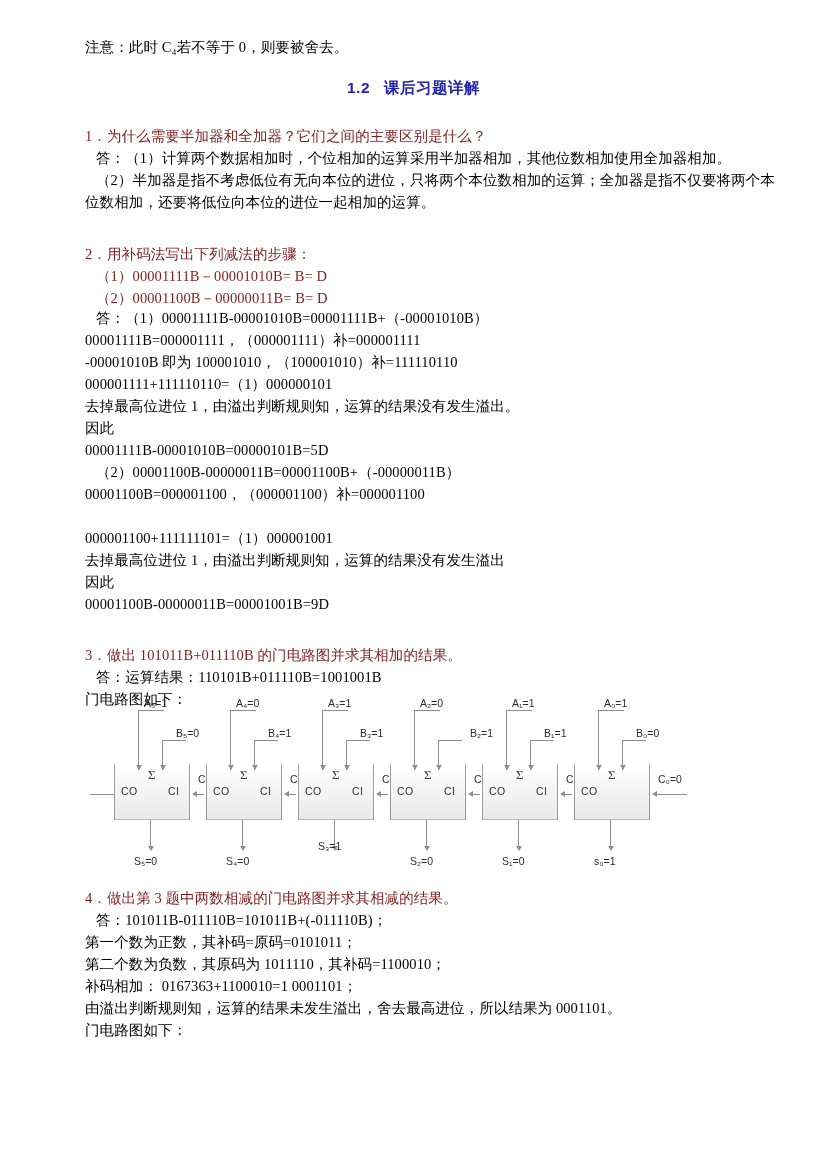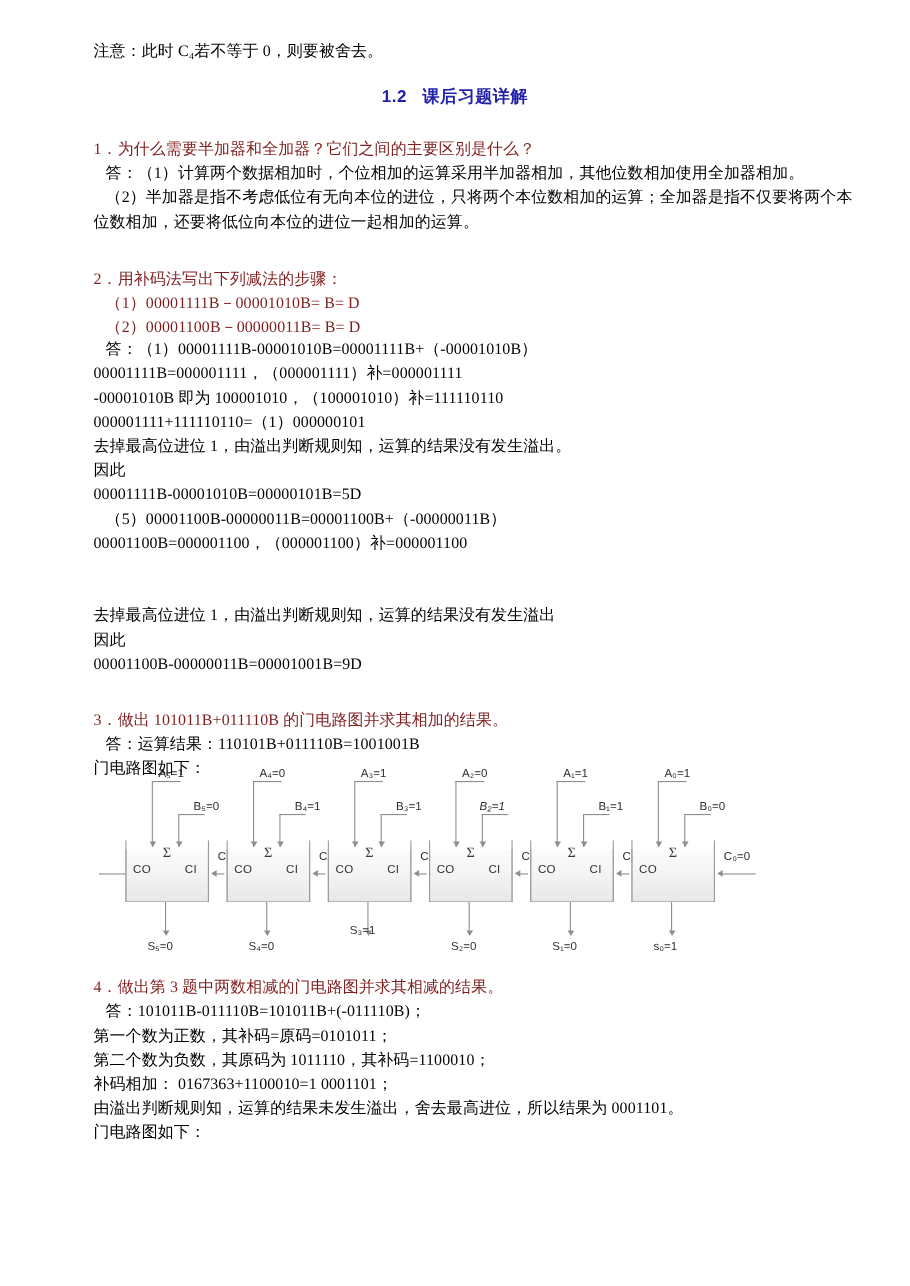--- a/index.html
+++ b/index.html
@@ -146,22 +146,23 @@
   <div class="tline blue" style="left:96px; top:267px;">（1）00001111B－00001010B=   B=   D</div>
   <div class="tline blue" style="left:96px; top:289px;">（2）00001100B－00000011B=   B=   D</div>
 
   <div class="tline black" style="left:96px; top:309px;">答：（1）00001111B-00001010B=00001111B+（-00001010B）</div>
   <div class="tline black" style="left:85px; top:331px;">00001111B=000001111，（000001111）补=000001111</div>
   <div class="tline black" style="left:85px; top:353px;">-00001010B 即为 100001010，（100001010）补=111110110</div>
   <div class="tline black" style="left:85px; top:375px;">000001111+111110110=（1）000000101</div>
   <div class="tline black" style="left:85px; top:397px;">去掉最高位进位 1，由溢出判断规则知，运算的结果没有发生溢出。</div>
   <div class="tline black" style="left:85px; top:419px;">因此</div>
   <div class="tline black" style="left:85px; top:441px;">00001111B-00001010B=00000101B=5D</div>
-  <div class="tline black" style="left:96px; top:463px;">（5）00001100B-00000011B=00001100B+（-00000011B）</div>
+  <div class="tline black" style="left:96px; top:463px;">（2）00001100B-00000011B=00001100B+（-00000011B）</div>
   <div class="tline black" style="left:85px; top:485px;">00001100B=000001100，（000001100）补=000001100</div>
+  <div class="tline black" style="left:85px; top:529px;">000001100+111111101=（1）000001001</div>
   <div class="tline black" style="left:85px; top:551px;">去掉最高位进位 1，由溢出判断规则知，运算的结果没有发生溢出</div>
   <div class="tline black" style="left:85px; top:573px;">因此</div>
   <div class="tline black" style="left:85px; top:595px;">00001100B-00000011B=00001001B=9D</div>
 
   <div class="tline blue" style="left:85px; top:646px;">3．做出 101011B+011110B 的门电路图并求其相加的结果。</div>
   <div class="tline black" style="left:96px; top:668px;">答：运算结果：110101B+011110B=1001001B</div>
   <div class="tline black" style="left:85px; top:690px;">门电路图如下：</div>
 
   <div id="circuit">
       <div class="adder" style="left:24px;"></div>
@@ -227,21 +228,21 @@
       <div class="adder" style="left:300px;"></div>
       <div class="rail" style="left:300px;  top:70px;"></div>
       <div class="rail" style="left:375px; top:70px;"></div>
       <div class="sigma" style="left:334px;">Σ</div>
       <div class="pin" style="left:307px;">CO</div>
       <div class="pin" style="left:354px;">CI</div>
       <div class="lbl" style="left:330px; top:4px;">A₂=0</div>
       <div class="hline" style="left:324px; top:16px; width:26px;"></div>
       <div class="vline" style="left:324px; top:16px; height:60px;"></div>
       <div class="arrow-d" style="left:322px; top:71px;"></div>
-      <div class="lbl" style="left:346px; top:34px;font-style:italic;">B₂=1</div>
+      <div class="lbl" style="left:380px; top:34px;">B₂=1</div>
       <div class="hline" style="left:348px; top:46px; width:24px;"></div>
       <div class="vline" style="left:348px; top:46px; height:30px;"></div>
       <div class="arrow-d" style="left:346px; top:71px;"></div>
       <div class="lbl" style="left:384px; top:80px;">C₂=1</div>
       <div class="hline" style="left:383px; top:100px; width:7px;"></div>
       <div class="arrow-l" style="left:378px; top:97px;"></div>
       <div class="vline" style="left:336px; top:126px; height:28px;"></div>
       <div class="arrow-d" style="left:334px; top:152px;"></div>
       <div class="lbl" style="left:320px; top:162px;">S₂=0</div>
       <div class="adder" style="left:392px;"></div>

